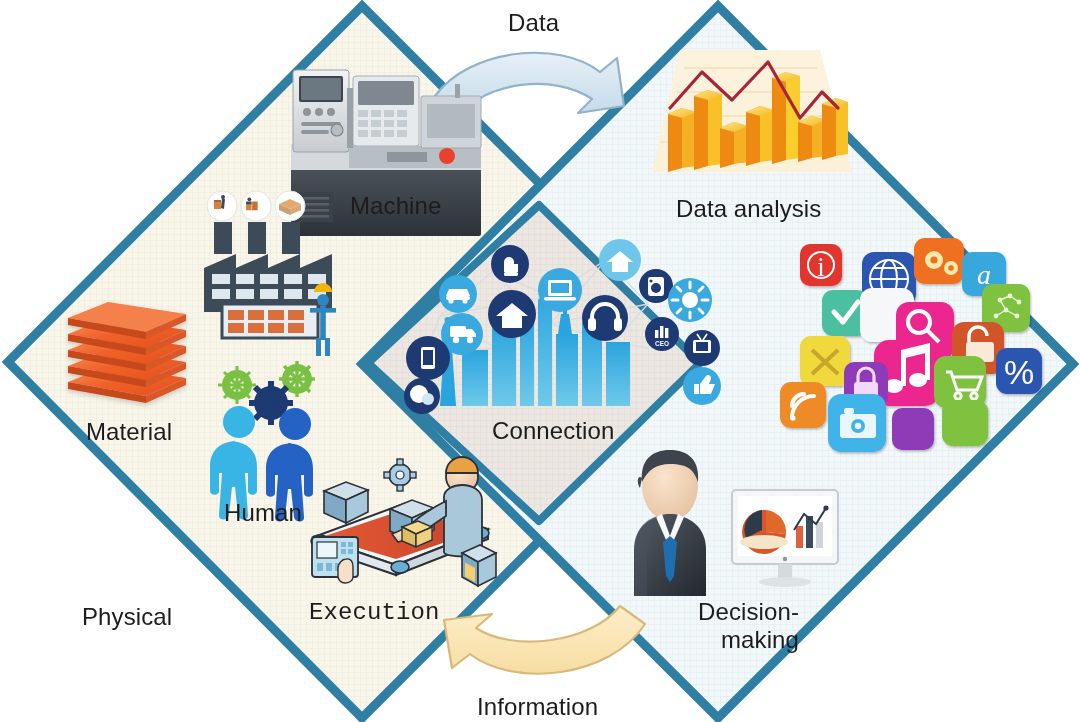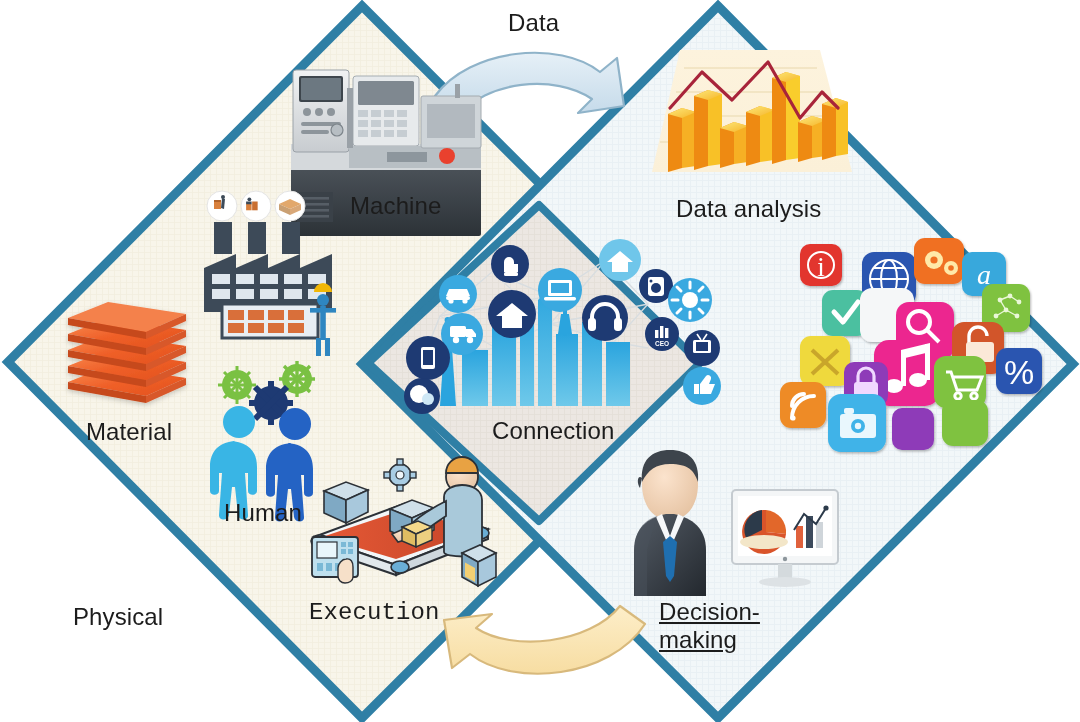--- a/index.html
+++ b/index.html
@@ -40,24 +40,23 @@
   .lbl-side {
     font-size: 24px;
   }
   .lbl-flow {
     font-size: 24px;
   }
   .lbl-center {
     font-size: 24px;
   }
   .lbl-two {
-    text-align: left;
+    text-align: right;
     white-space: normal;
     line-height: 1.16;
-    text-decoration: underline;
   }
 </style>
 </head>
 <body>
 
 <div id="stage">
 
   <svg class="svg-layer" viewBox="0 0 1080 722">
     <defs>
 
@@ -731,19 +730,20 @@
   <div class="label lbl-node" style="left:676px; top:196px;">Data analysis</div>
 
 
   <div class="label lbl-node lbl-two" style="left:659px; top:598px; width:140px;">
     <span>Decision-</span><br>
     <span>making</span>
   </div>
 
   <div class="label lbl-center" style="left:492px; top:418px;">Connection</div>
 
-  <div class="label lbl-side" style="left:73px; top:604px;">Physical</div>
+  <div class="label lbl-side" style="left:82px; top:604px;">Physical</div>
 
 
   <div class="label lbl-flow" style="left:508px; top:10px;">Data</div>
 
+  <div class="label lbl-flow" style="left:477px; top:694px;">Information</div>
 
 </div>
 
 </body></html>

